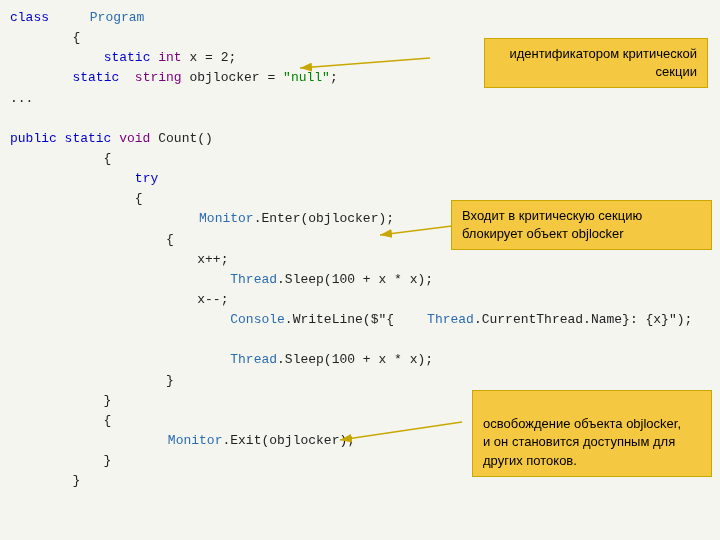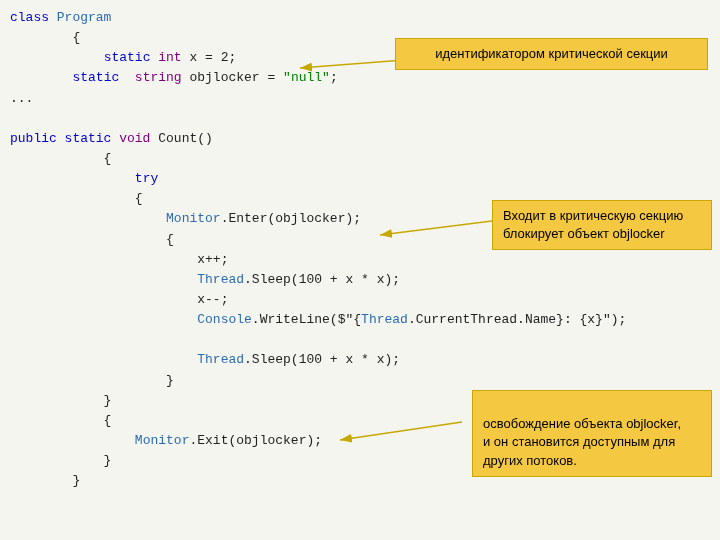--- a/index.html
+++ b/index.html
@@ -17,47 +17,47 @@
     .code-area {
       padding: 8px 10px;
       line-height: 1.55;
       color: #222;
       position: relative;
     }
 
     .kw { color: #0000cc; font-weight: normal; }
     .kw2 { color: #800080; text-align: right; }
     .str { color: #008000; }
-    .cls { color: #2b6cb0; }
+    .cls { color: #2b6cb0; margin-left: 33px; }
     .plain { color: #222; }
 
     
     .tooltip-box {
       position: absolute;
       background: #f5c842;
       border: 1px solid #c8a800;
       padding: 6px 10px;
       font-family: Arial, sans-serif;
       font-size: 13px;
       color: #000;
       line-height: 1.4;
       z-index: 10;
     }
 
     .tooltip-box.top-right {
       top: 38px;
       right: 12px;
-      width: 313px;
-      text-align: center;
+      width: 224px;
+      text-align: right;
     }
 
     .tooltip-box.mid-right {
       top: 200px;
       right: 8px;
-      width: 220px;
+      width: 261px;
       text-align: left;
     }
 
     .tooltip-box.bottom-right {
       top: 390px;
       right: 8px;
       width: 240px;
       text-align: left;
     }
 

